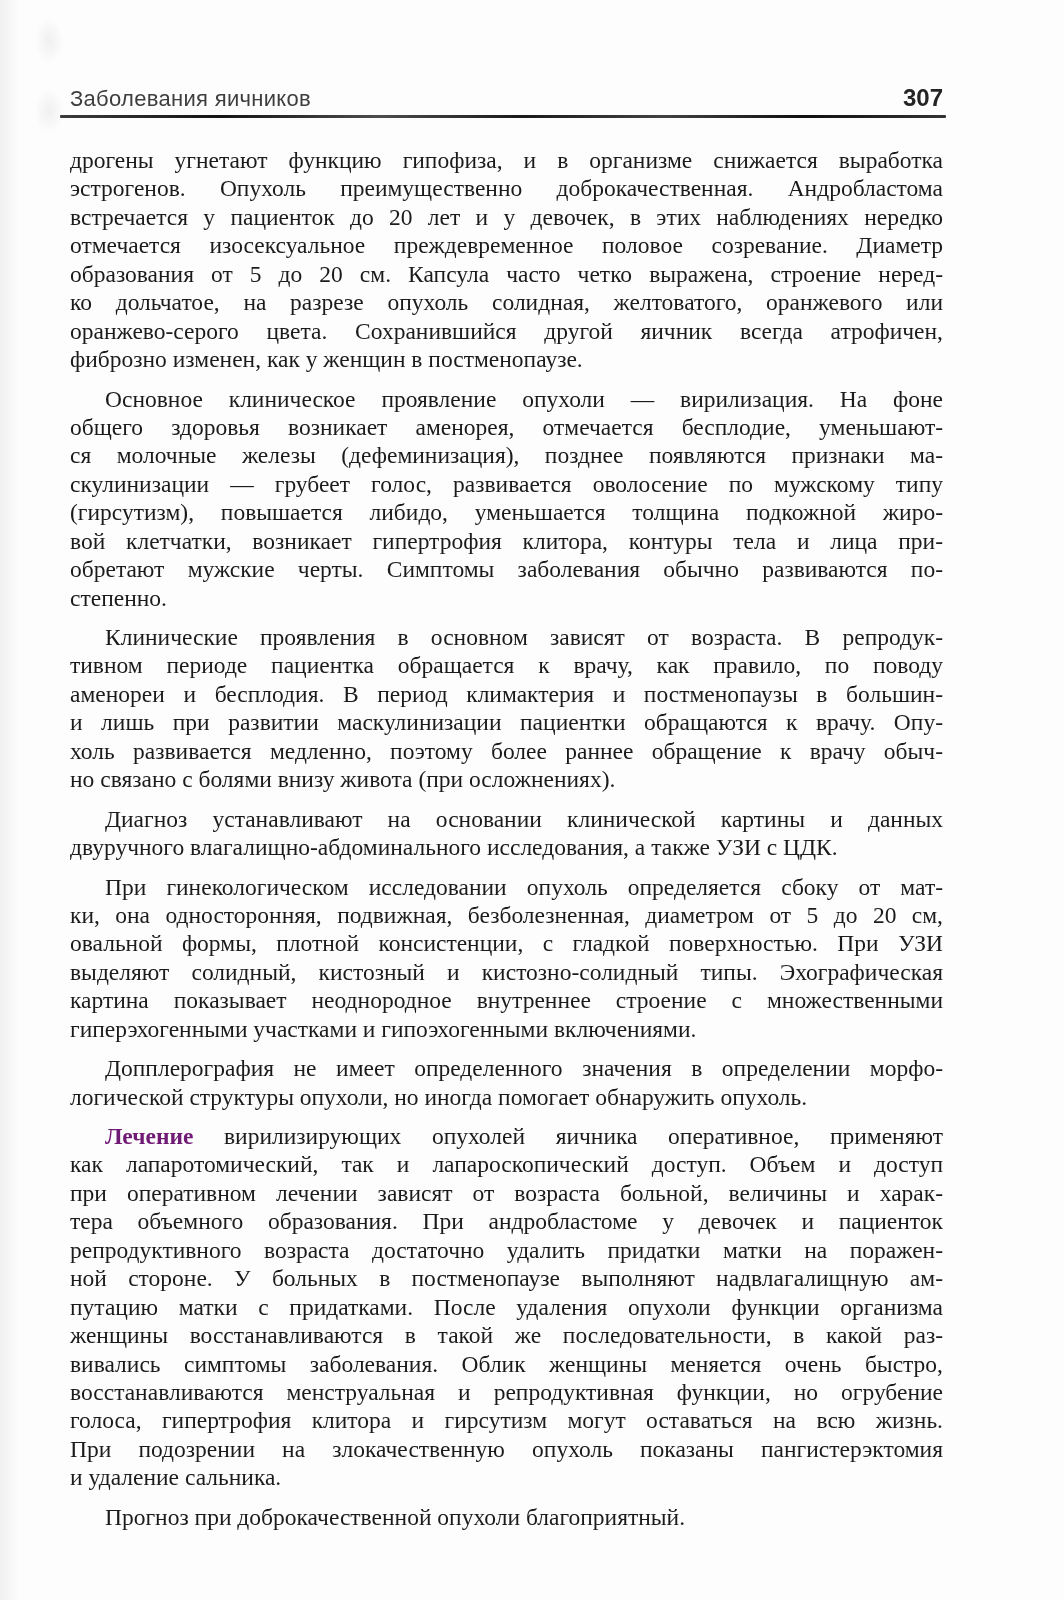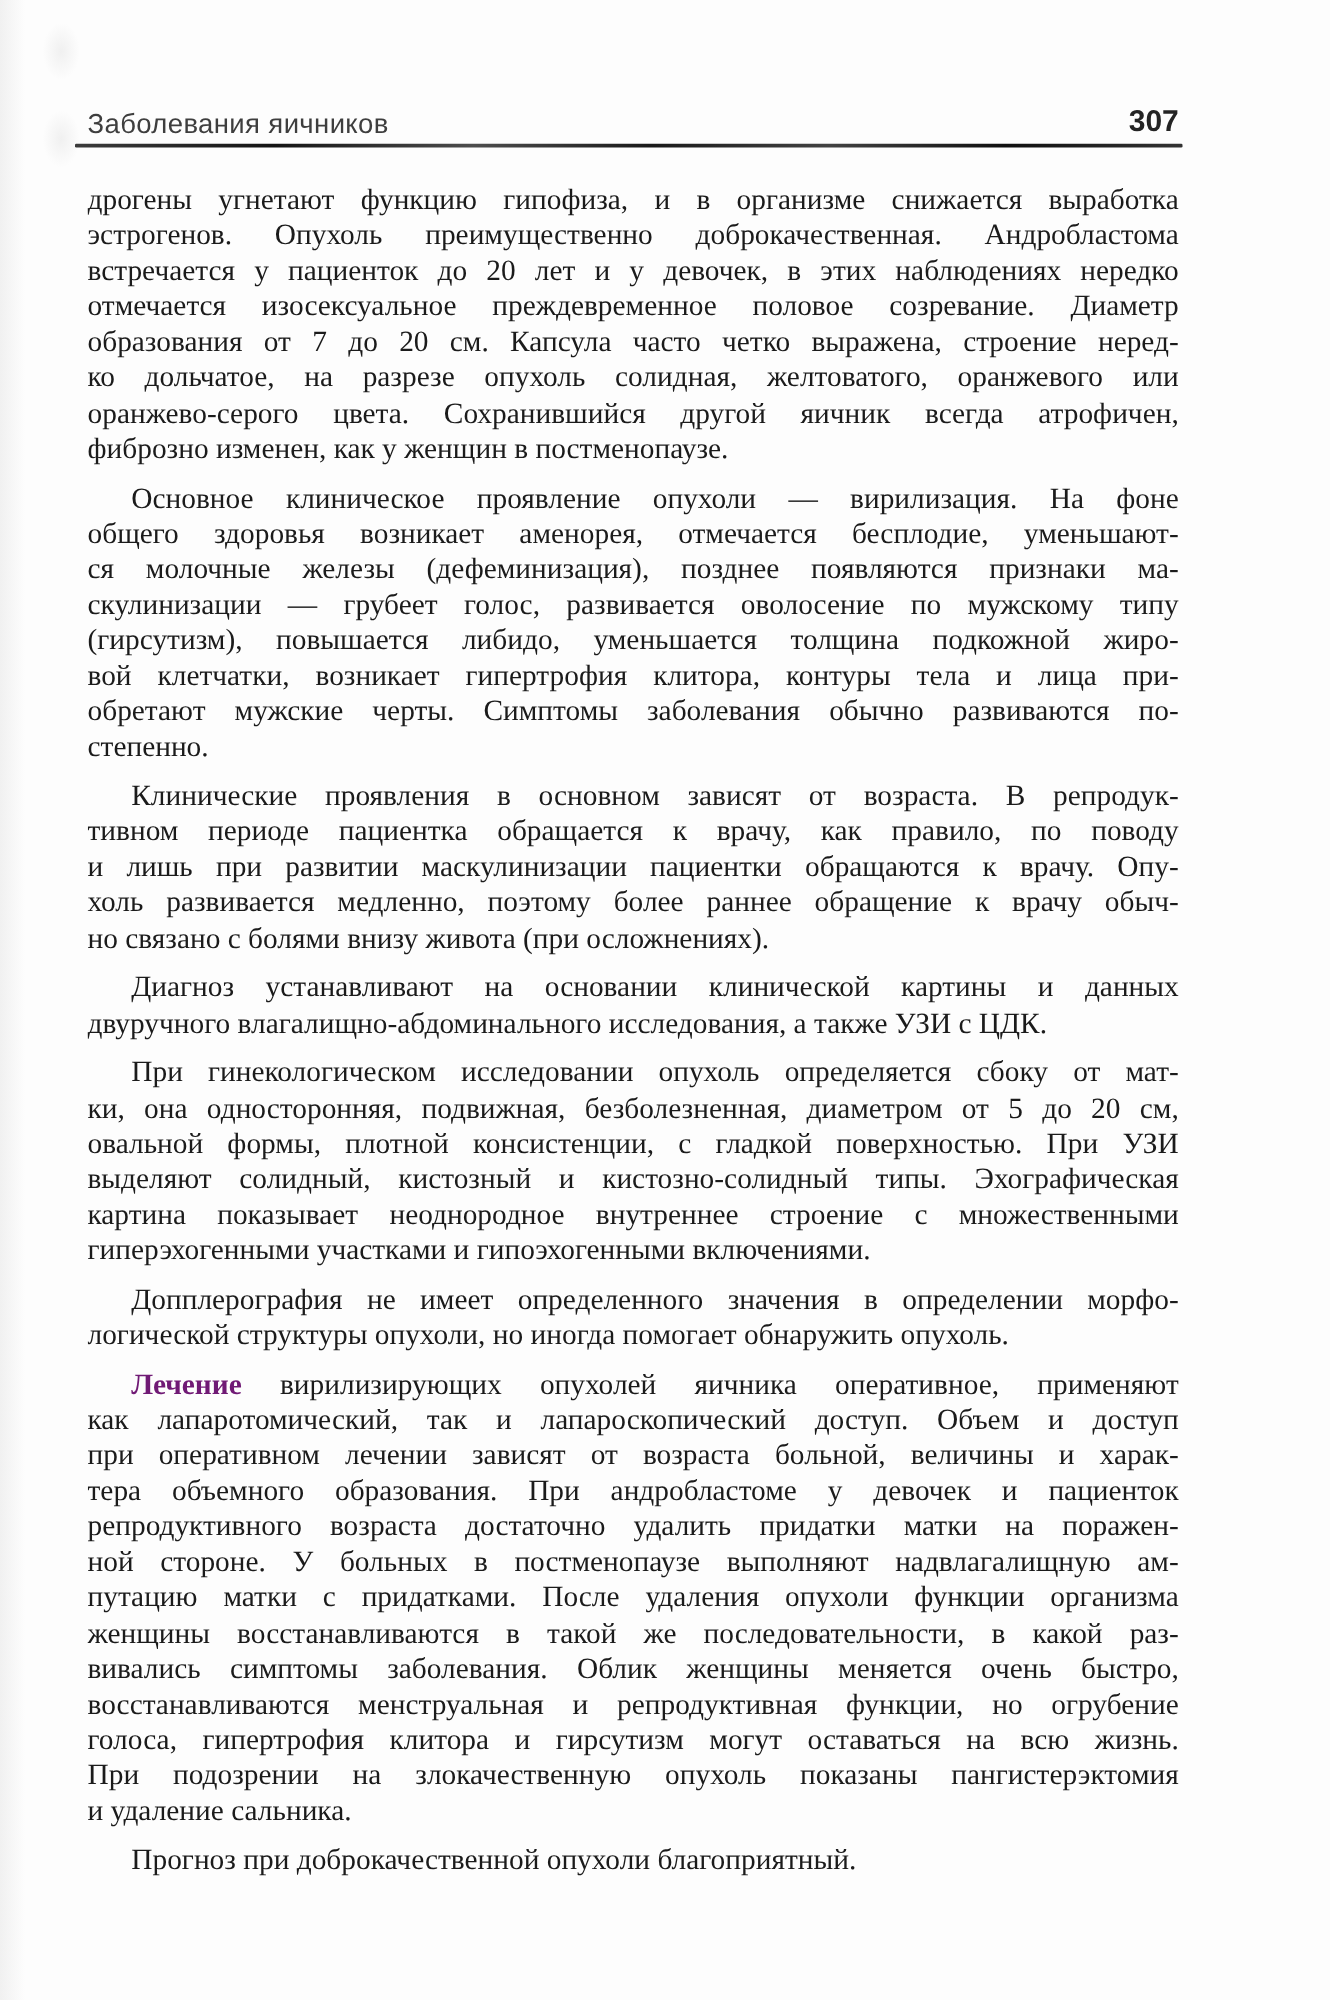--- a/index.html
+++ b/index.html
@@ -99,38 +99,39 @@
     <span class="pagenum">307</span>
   </div>
   <div class="header-rule"></div>
 
   <div class="body-text" id="body-text">
       <div class="para">
         <div class="line">дрогены угнетают функцию гипофиза, и в организме снижается выработка</div>
         <div class="line">эстрогенов. Опухоль преимущественно доброкачественная. Андробластома</div>
         <div class="line">встречается у пациенток до 20 лет и у девочек, в этих наблюдениях нередко</div>
         <div class="line">отмечается изосексуальное преждевременное половое созревание. Диаметр</div>
-        <div class="line">образования от 7 до 20 см. Капсула часто четко выражена, строение неред-</div>
+        <div class="line">образования от 5 до 20 см. Капсула часто четко выражена, строение неред-</div>
         <div class="line">ко дольчатое, на разрезе опухоль солидная, желтоватого, оранжевого или</div>
         <div class="line">оранжево-серого цвета. Сохранившийся другой яичник всегда атрофичен,</div>
         <div class="line last-line">фиброзно изменен, как у женщин в постменопаузе.</div>
       </div>
       <div class="para">
         <div class="line first-indent">Основное клиническое проявление опухоли — вирилизация. На фоне</div>
         <div class="line">общего здоровья возникает аменорея, отмечается бесплодие, уменьшают-</div>
         <div class="line">ся молочные железы (дефеминизация), позднее появляются признаки ма-</div>
         <div class="line">скулинизации — грубеет голос, развивается оволосение по мужскому типу</div>
         <div class="line">(гирсутизм), повышается либидо, уменьшается толщина подкожной жиро-</div>
         <div class="line">вой клетчатки, возникает гипертрофия клитора, контуры тела и лица при-</div>
         <div class="line">обретают мужские черты. Симптомы заболевания обычно развиваются по-</div>
         <div class="line last-line">степенно.</div>
       </div>
       <div class="para">
         <div class="line first-indent">Клинические проявления в основном зависят от возраста. В репродук-</div>
         <div class="line">тивном периоде пациентка обращается к врачу, как правило, по поводу</div>
+        <div class="line">аменореи и бесплодия. В период климактерия и постменопаузы в большин-</div>
         <div class="line">и лишь при развитии маскулинизации пациентки обращаются к врачу. Опу-</div>
         <div class="line">холь развивается медленно, поэтому более раннее обращение к врачу обыч-</div>
         <div class="line last-line">но связано с болями внизу живота (при осложнениях).</div>
       </div>
       <div class="para">
         <div class="line first-indent">Диагноз устанавливают на основании клинической картины и данных</div>
         <div class="line last-line">двуручного влагалищно-абдоминального исследования, а также УЗИ с ЦДК.</div>
       </div>
       <div class="para">
         <div class="line first-indent">При гинекологическом исследовании опухоль определяется сбоку от мат-</div>

